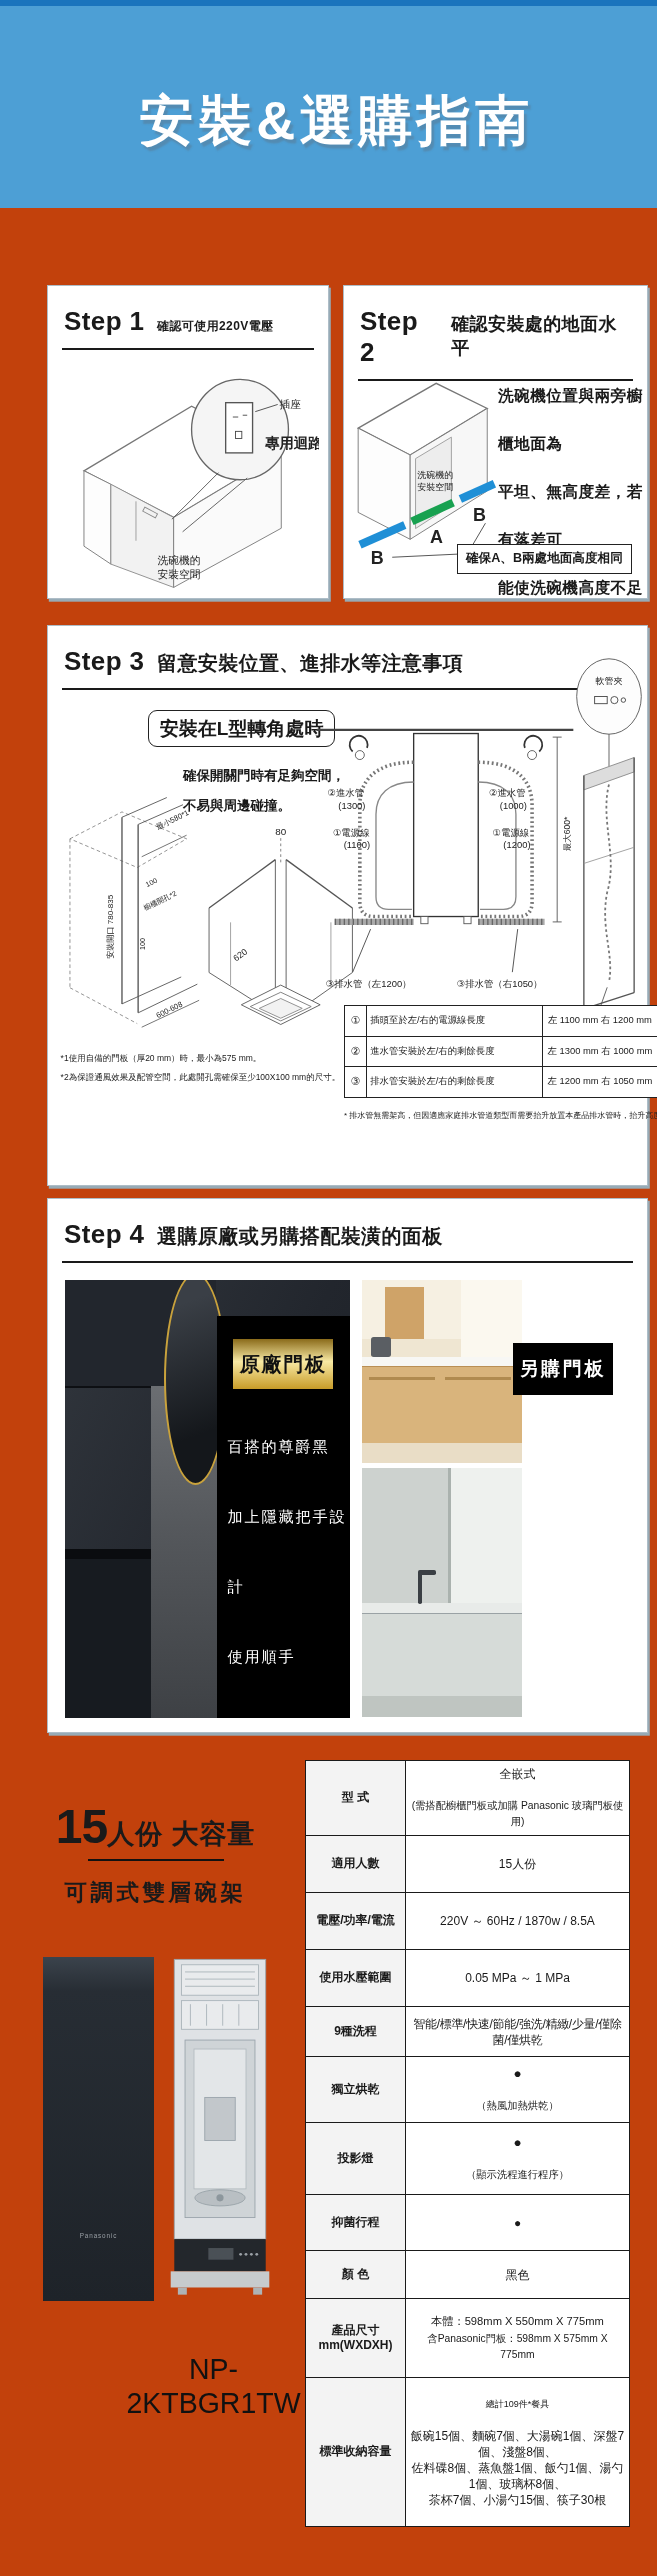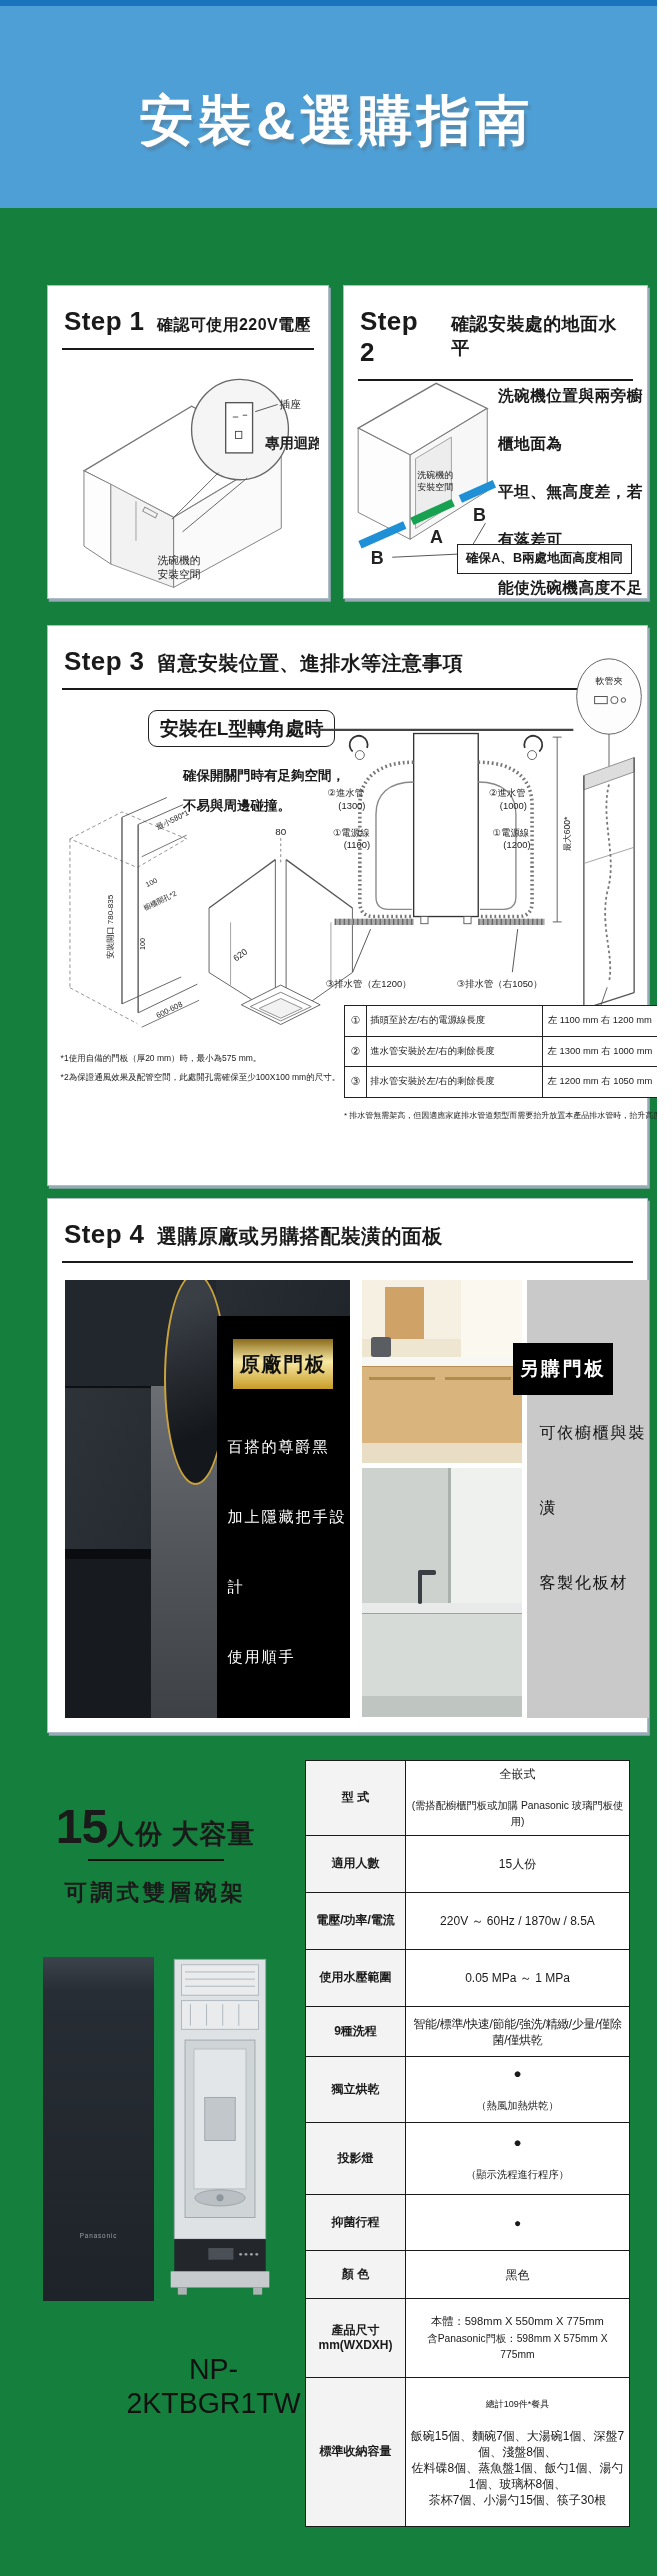--- a/index.html
+++ b/index.html
@@ -1,16 +1,16 @@
 <!DOCTYPE html>
 <html style="font-size:14.4px"><head>
 <meta charset="utf-8">
 <style>
   html,body{margin:0;padding:0;background:#fff;}
-  #page{position:relative;width:657px;height:2576px;background:#15803d;overflow:hidden;
+  #page{position:relative;width:657px;height:2576px;background:#c2410c;overflow:hidden;
         font-family:"Liberation Sans","DejaVu Sans",sans-serif;color:#1a1a1a;}
   .abs{position:absolute;}
   
   .banner{position:absolute;left:0;top:0;width:673px;height:208px;background:#4d9fd5;border-top:6.3px solid #1a74bd;box-sizing:border-box;}
   .banner-title{text-align:center;padding-top:79px;font-size:54px;font-weight:bold;color:#fff;letter-spacing:4.5px;
                 text-shadow:2.7px 3.6px 1.8px rgba(90,115,135,.45);}
   
   .panel{position:absolute;background:#fff;border:1.8px solid #aebdc7;box-shadow:1.8px 2.7px 0 #97abb6;box-sizing:border-box;}
   .ph{display:flex;align-items:baseline;gap:12.6px;padding:20px 16px 0;}
   .stepno{font-weight:bold;font-size:26px;letter-spacing:0.4px;}
@@ -70,21 +70,21 @@
 
 <div id="page">
 
   <header class="banner">
     <div class="banner-title">安裝&amp;選購指南</div>
   </header>
 
   <section class="panel" style="left:47px;top:285px;width:282px;height:314px;">
     <div class="ph">
       <span class="stepno">Step 1</span>
-      <span class="stept" style="font-size:16px">確認可使用220V電壓</span>
+      <span class="stept" style="font-size:12px">確認可使用220V電壓</span>
     </div>
     <div class="rule"></div>
     <svg class="abs" style="left:9px;top:79px;" width="262" height="226" viewBox="0 0 292 252">
       <polygon points="30,118 150,46 250,98 130,170" fill="#ffffff" stroke="#777" stroke-width="1.5"></polygon>
       <polygon points="30,118 60,133 60,222 30,202" fill="#fdfdfd" stroke="#777"></polygon>
       <polygon points="60,133 130,170 130,248 60,222" fill="#f2f2f2" stroke="#888"></polygon>
       <polygon points="130,170 250,98 250,182 130,248" fill="#fafafa" stroke="#777"></polygon>
       <line x1="88" y1="152" x2="88" y2="196" stroke="#999"></line>
       <rect x="96" y="162" width="16" height="5" transform="rotate(28 104 164)" fill="none" stroke="#888"></rect>
       <ellipse cx="204" cy="72" rx="54" ry="56" fill="#f5f5f5" stroke="#666" stroke-width="1.5"></ellipse>
@@ -294,24 +294,20 @@
         <div class="abs" style="left:9px;top:57px;width:20px;height:20px;background:#5a5e63;border-radius:2.7px;"></div>
       </div>
       <div class="photo" style="left:303px;top:188px;width:160px;height:249px;background:#cdd2cf;">
         <div class="abs" style="left:86px;top:0;width:74px;height:176px;background:#eef1ee;border-left:3.6px solid #aab2ae;"></div>
         <div class="abs" style="left:0;top:135px;width:160px;height:10.8px;background:#e8ebe9;"></div>
         <div class="abs" style="left:0;top:145px;width:160px;height:83px;background:#d6dbd8;border-top:1.8px solid #9aa2a5;"></div>
         <div class="abs" style="left:0;top:228px;width:160px;height:21.5px;background:#bfc5c1;"></div>
         <div class="abs" style="left:56px;top:104px;width:4.5px;height:32px;background:#3a3f44;border-radius:1.8px;"></div>
         <div class="abs" style="left:56px;top:102px;width:18px;height:4.5px;background:#3a3f44;border-radius:1.8px;"></div>
       </div>
-      <div class="graypanel">
-        <div class="graylines">可依櫥櫃與裝潢
-客製化板材</div>
-      </div>
       <div class="blkbadge">另購門板</div>
     </div>
   </section>
 
   <div class="headline">
     <div class="hl-row">
       <span class="hl-num">15</span>
       <span class="hl-rest">人份 大容量</span>
     </div>
     <div class="hl-line"></div>

